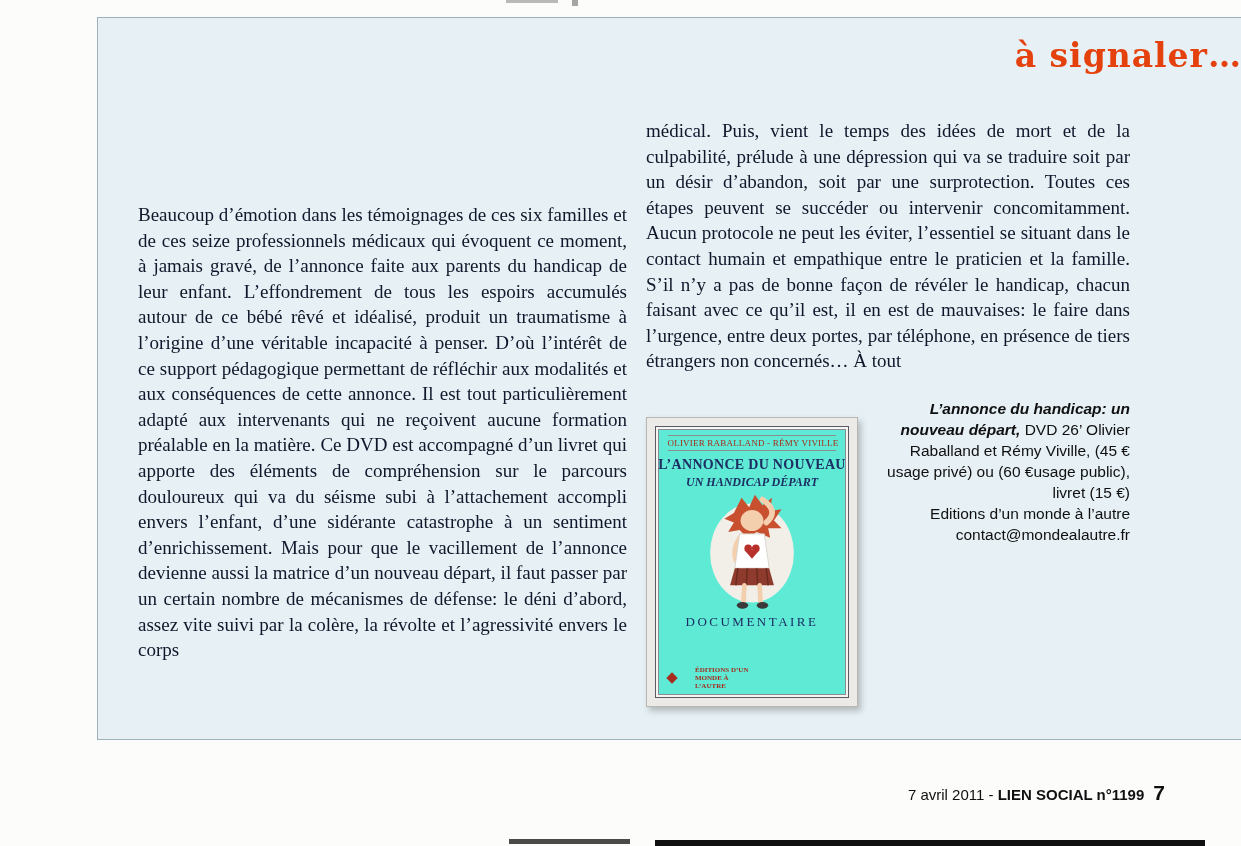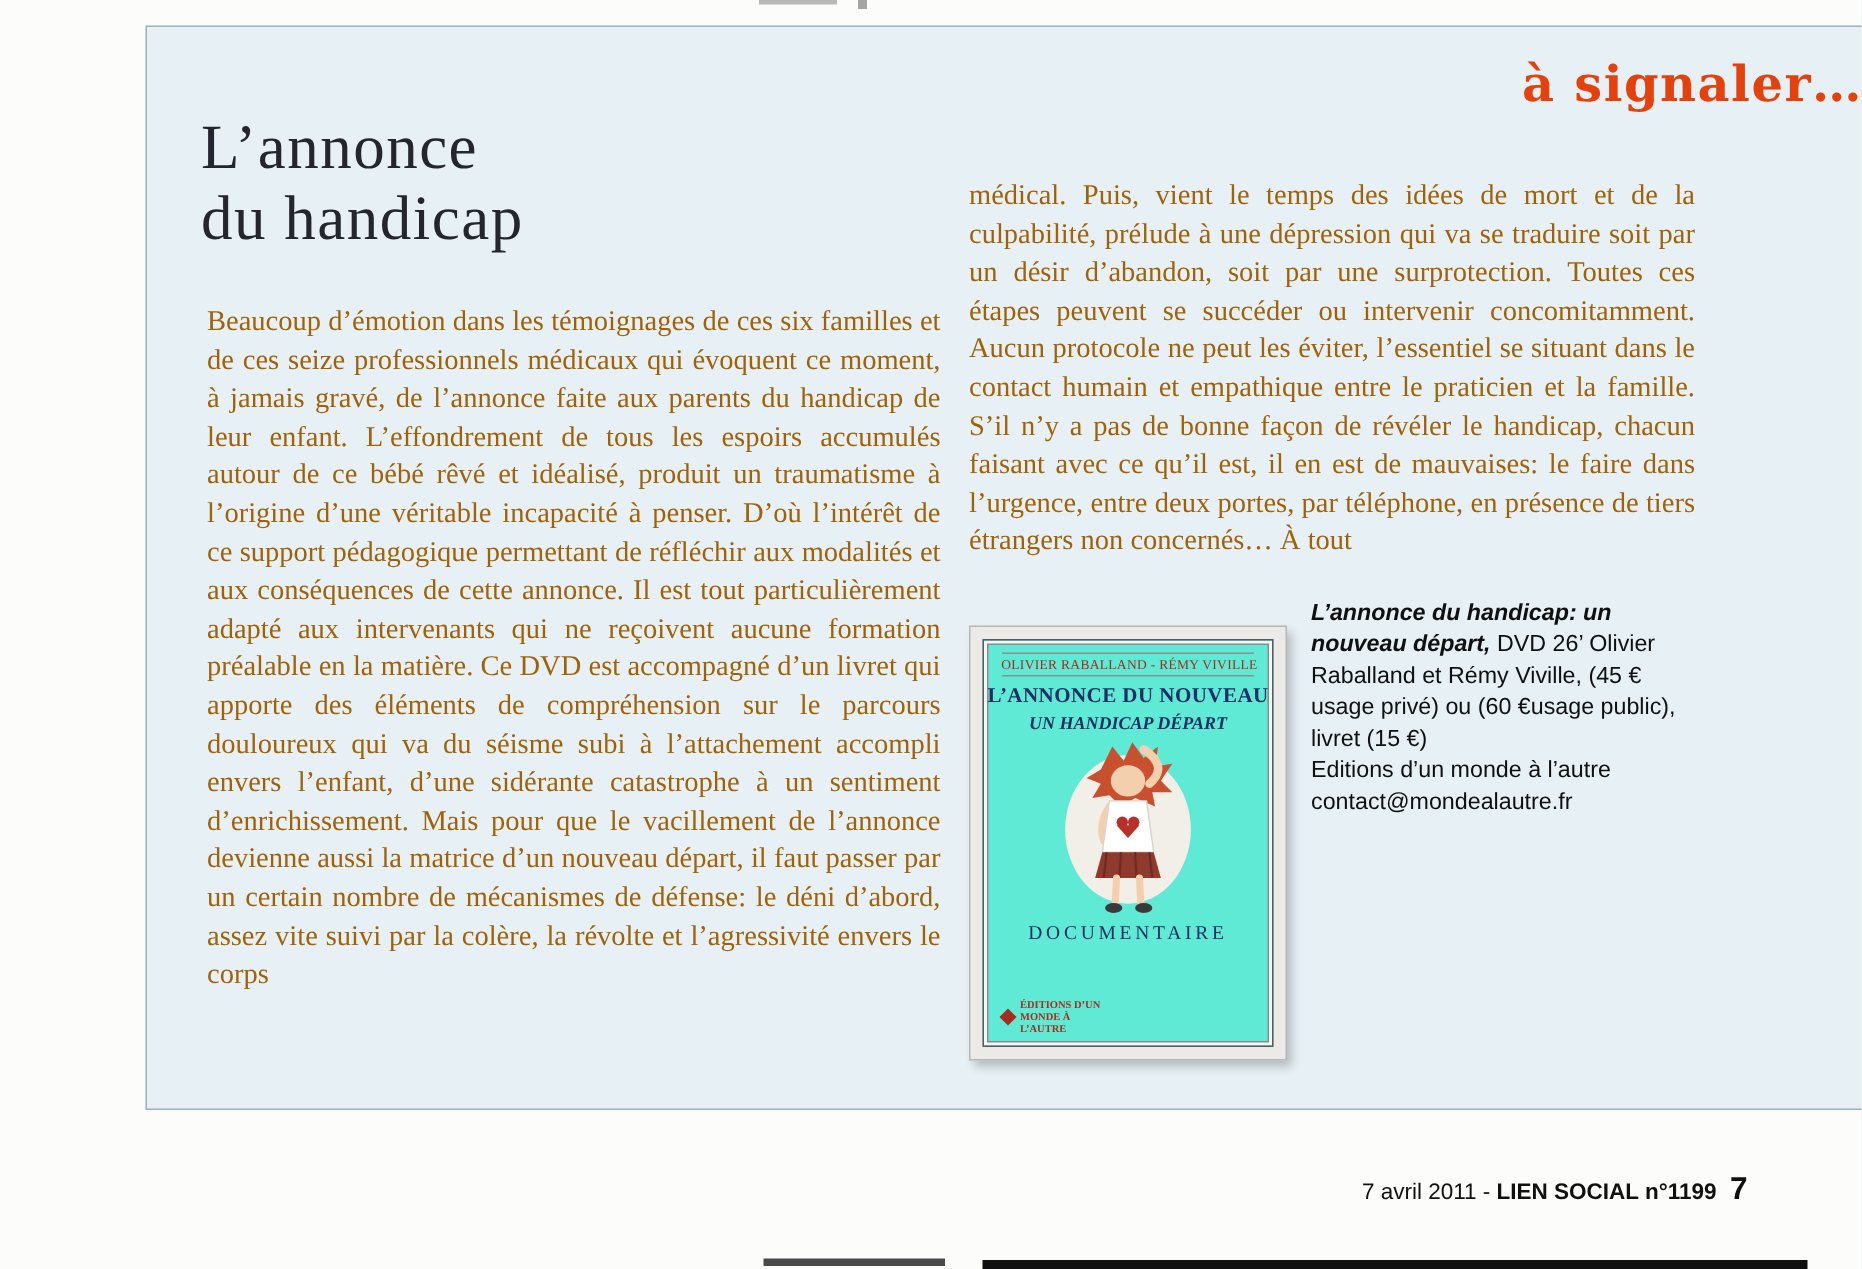--- a/index.html
+++ b/index.html
@@ -53,21 +53,21 @@
     position: absolute;
     left: 548px; top: 100px;
     width: 484px;
     height: 640px;
   }
   .body-par {
     margin: 0;
     font-size: 19px;
     line-height: 25.6px;
     text-align: justify;
-    color: #a16207;
+    color: #0f172a;
     hyphens: auto;
     -webkit-hyphens: auto;
   }
   .col-lower { margin-left: 228px; }
 
   
   .dvd-photo {
     position: absolute;
     left: 0; top: 299px;
     width: 212px; height: 290px;
@@ -120,21 +120,21 @@
     font-size: 13px;
     font-weight: normal;
     letter-spacing: 2.5px;
     color: #1d2e63;
   }
   .dvd-publisher {
     position: absolute;
     left: 12px; bottom: 7px;
     display: flex;
     align-items: center;
-    gap: 4px;
+    gap: 19px;
   }
   .pub-mark {
     width: 8px; height: 8px;
     background: #a62d1e;
     transform: rotate(45deg);
     flex: 0 0 auto;
   }
   .pub-text {
     font-size: 7px;
     line-height: 8px;
@@ -144,20 +144,21 @@
     text-align: left;
   }
 
   
   .caption {
     margin-top: 24px;
     font-family: "Liberation Sans", sans-serif;
     font-size: 15.5px;
     line-height: 21px;
     color: #101010;
+    text-align: right;
   }
   .caption-lead { font-weight: bold; font-style: italic; }
 
   
   .footer {
     position: absolute;
     top: 781px; right: 76px;
     font-family: "Liberation Sans", sans-serif;
     font-size: 15px;
     color: #101010;
@@ -173,21 +174,20 @@
   .artifact-bottom-1 { left: 509px; top: 839px; width: 121px; height: 5px; background: #4a4a4a; }
   .artifact-bottom-2 { left: 655px; top: 840px; width: 550px; height: 6px; background: #101010; }
 </style>
 </head>
 <body>
 
 <div class="panel">
 
   <div class="section-label">à signaler…</div>
 
-  <h1 class="article-title"><span>L’annonce</span><br><span>du handicap</span></h1>
 
   <div class="col-left body-par">Beaucoup d’émotion dans les témoignages de ces six familles et de ces seize professionnels médicaux qui évoquent ce moment, à jamais gravé, de l’annonce faite aux parents du handicap de leur enfant. L’effondrement de tous les espoirs accumulés autour de ce bébé rêvé et idéalisé, produit un traumatisme à l’origine d’une véritable incapacité à penser. D’où l’intérêt de ce support pédagogique permettant de réfléchir aux modalités et aux conséquences de cette annonce. Il est tout particulièrement adapté aux intervenants qui ne reçoivent aucune formation préalable en la matière. Ce DVD est accompagné d’un livret qui apporte des éléments de compréhension sur le parcours douloureux qui va du séisme subi à l’attachement accompli envers l’enfant, d’une sidérante catastrophe à un sentiment d’enrichissement. Mais pour que le vacillement de l’annonce devienne aussi la matrice d’un nouveau départ, il faut passer par un certain nombre de mécanismes de défense: le déni d’abord, assez vite suivi par la colère, la révolte et l’agressivité envers le corps</div>
 
   <div class="col-right">
 
     <p class="body-par">médical. Puis, vient le temps des idées de mort et de la culpabilité, prélude à une dépression qui va se traduire soit par un désir d’abandon, soit par une surprotection. Toutes ces étapes peuvent se succéder ou intervenir concomitamment. Aucun protocole ne peut les éviter, l’essentiel se situant dans le contact humain et empathique entre le praticien et la famille. S’il n’y a pas de bonne façon de révéler le handicap, chacun faisant avec ce qu’il est, il en est de mauvaises: le faire dans l’urgence, entre deux portes, par téléphone, en présence de tiers étrangers non concernés… À tout</p>
 
     <div class="dvd-photo">
       <div class="dvd-cover">
         <div class="dvd-authors">OLIVIER RABALLAND - RÉMY VIVILLE</div>

